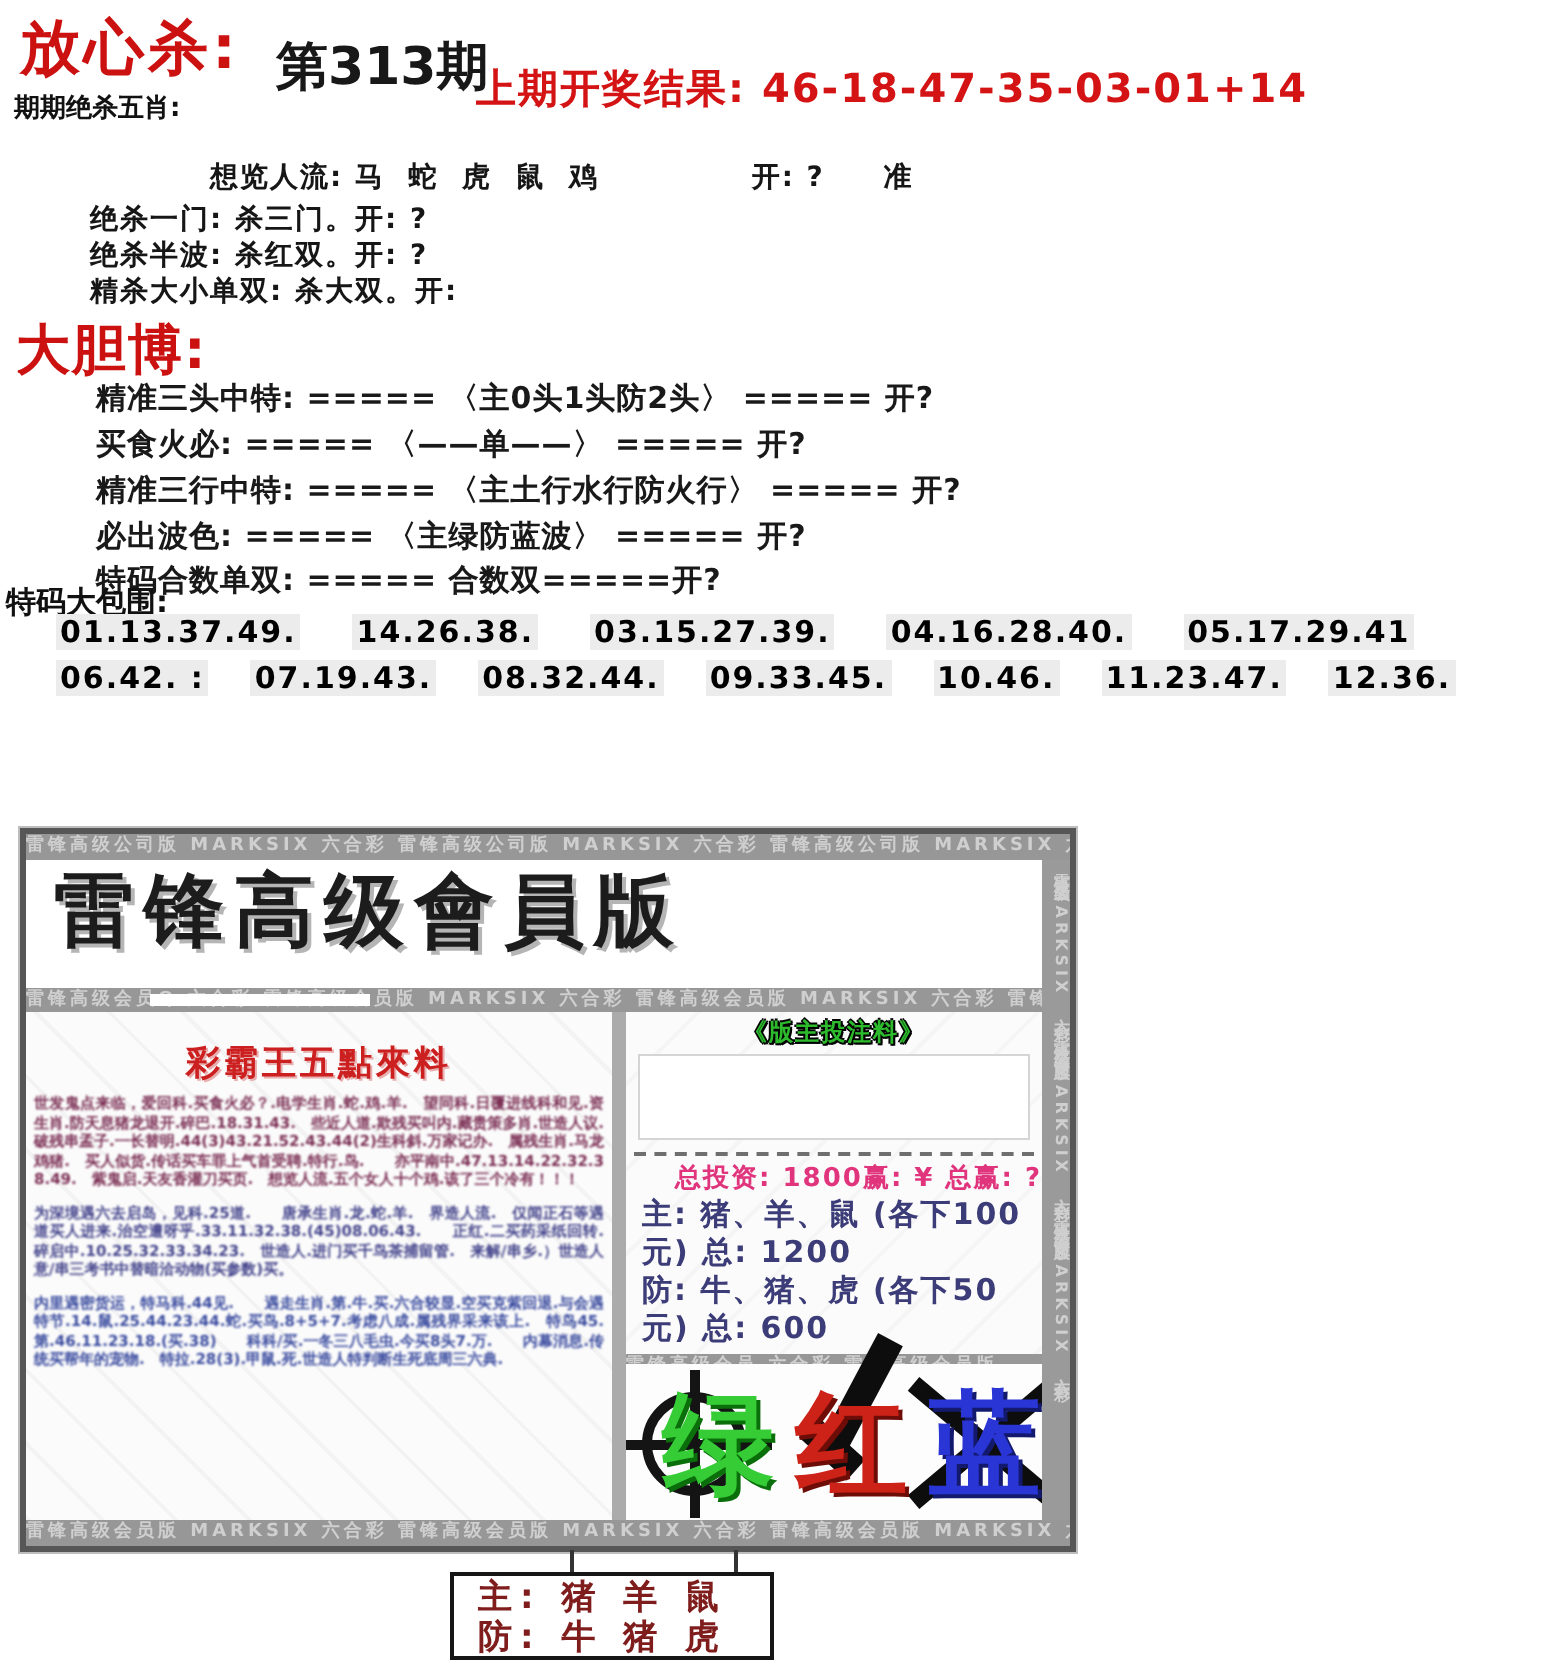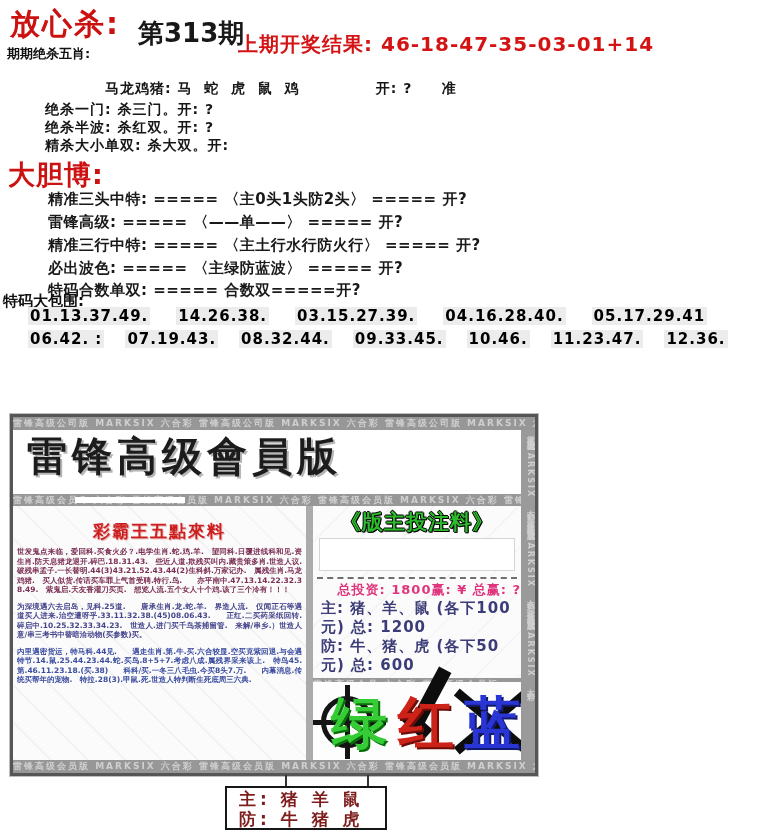--- a/index.html
+++ b/index.html
@@ -58,21 +58,21 @@
   .col-div { width:7px; background:#ababab; }
   .colR { flex:1; display:flex; flex-direction:column; overflow:hidden; position:relative;
     background:repeating-linear-gradient(-45deg, rgba(0,0,0,0.025) 0 2px, transparent 2px 30px); }
 
   .colL-title { text-align:center; font-size:17px; font-weight:bold; color:#cc2020;
     text-shadow:1px 1px 0 #e8b0b0; letter-spacing:2px; margin:2px 0 4px; }
   .scanp { font-size:7.5px; line-height:9.5px; text-align:justify; word-break:break-all;
     filter:blur(0.45px); margin-bottom:7px; font-weight:bold; }
   .p0 { color:#a02c3a; } .p1 { color:#7c3055; } .p2 { color:#45458d; } .p3 { color:#3c4da0; }
 
-  .colR-title { text-align:center; font-size:21px; font-weight:bold; color:#2dbb2d;
+  .colR-title { text-align:center; font-size:12px; font-weight:bold; color:#2dbb2d;
     letter-spacing:1px; margin:2px 0;
     text-shadow:-1px 0 0 #000, 1px 0 0 #000, 0 -1px 0 #000, 0 1px 0 #000, 1px 1px 0 #000; }
   .empty-box { height:100px; margin:0 6px; background:#ffffff; border:1px solid #d5d5d5; }
   .dash-sep { border-top:2px dashed #6f6f6f; margin:6px 4px 2px; height:0; }
   .invest { text-align:right; font-size:13px; font-weight:bold; color:#e0357d;
     letter-spacing:1px; filter:blur(0.3px); }
   .betA, .betB { font-size:15px; font-weight:bold; color:#3c3c78; padding-left:8px;
     letter-spacing:1px; filter:blur(0.3px); line-height:19px; }
   .colR .strip { margin-top:3px; height:12px; line-height:12px; }
 
@@ -114,28 +114,28 @@
     line-height:20px; white-space:pre; }
 </style>
 </head>
 <body>
 
 <div class="abs brand b">放心杀:</div>
 <div class="abs issue b">第313期</div>
 <div class="abs lastresult b">上期开奖结果: 46-18-47-35-03-01+14</div>
 <div class="abs subheading b">期期绝杀五肖:</div>
 
-<div class="abs killline k0 b pre">马龙鸡猪: 马  蛇  虎  鼠  鸡             开: ?     准</div>
+<div class="abs killline k0 b pre">想览人流: 马  蛇  虎  鼠  鸡             开: ?     准</div>
 <div class="abs killline k1 b pre">绝杀一门: 杀三门。开: ?</div>
 <div class="abs killline k2 b pre">绝杀半波: 杀红双。开: ?</div>
 <div class="abs killline k3 b pre">精杀大小单双: 杀大双。开:</div>
 
 <div class="abs boldtitle b">大胆博:</div>
 <div class="abs betline bt0 b pre">精准三头中特: ===== 〈主0头1头防2头〉 ===== 开?</div>
-<div class="abs betline bt1 b pre">雷锋高级: ===== 〈——单——〉 ===== 开?</div>
+<div class="abs betline bt1 b pre">买食火必: ===== 〈——单——〉 ===== 开?</div>
 <div class="abs betline bt2 b pre">精准三行中特: ===== 〈主土行水行防火行〉 ===== 开?</div>
 <div class="abs betline bt3 b pre">必出波色: ===== 〈主绿防蓝波〉 ===== 开?</div>
 <div class="abs betline bt4 b pre">特码合数单双: ===== 合数双=====开?</div>
 
 <div class="abs wraptitle b">特码大包围:</div>
 <div class="abs numrow nr0 b">
   <span class="numgroup">01.13.37.49.</span><span class="numgroup">14.26.38.</span><span class="numgroup">03.15.27.39.</span><span class="numgroup">04.16.28.40.</span><span class="numgroup">05.17.29.41</span>
 </div>
 <div class="abs numrow nr1 b">
   <span class="numgroup">06.42. :</span><span class="numgroup">07.19.43.</span><span class="numgroup">08.32.44.</span><span class="numgroup">09.33.45.</span><span class="numgroup">10.46.</span><span class="numgroup">11.23.47.</span><span class="numgroup">12.36.</span>

